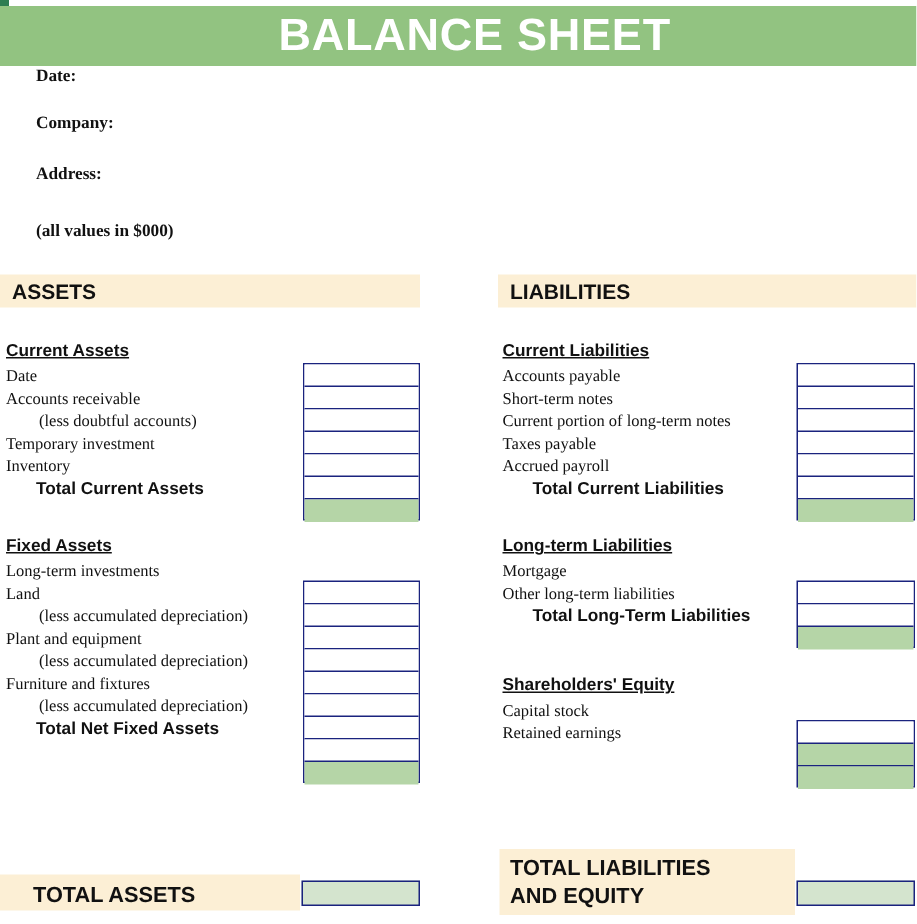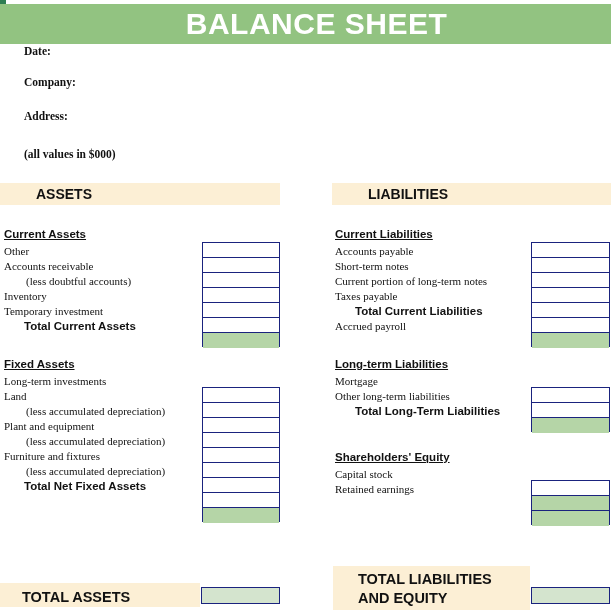--- a/index.html
+++ b/index.html
@@ -63,21 +63,20 @@
   }
   .band-text {
     position: absolute;
     height: 34px;
     line-height: 22px;
     font-family: "Liberation Sans", sans-serif;
     font-weight: bold;
     font-size: 14px;
     color: #111111;
     white-space: nowrap;
-    margin-left: 28px;
   }
 
   
   .col { position: absolute; }
 
   .group-title {
     font-family: "Liberation Sans", sans-serif;
     font-weight: bold;
     font-size: 11.5px;
     color: #111111;
@@ -156,46 +155,46 @@
 <div class="meta-label" style="top:148px">(all values in $000)</div>
 
 <div class="band" style="left:0px;  top:183px; width:280px;"></div>
 <div class="band-text" style="left:8px; top:183px;">ASSETS</div>
 
 <div class="band" style="left:332px; top:183px; width:279px;"></div>
 <div class="band-text" style="left:340px; top:183px;">LIABILITIES</div>
 
 <div class="col" id="assets-labels" style="left:4px; top:227px; width:200px;">
     <div class="group-title">Current Assets</div>
-    <div class="row"><span class="row-label">Other</span></div>
+    <div class="row"><span class="row-label">Date</span></div>
     <div class="row"><span class="row-label">Accounts receivable</span></div>
     <div class="row"><span class="row-label indent">(less doubtful accounts)</span></div>
+    <div class="row"><span class="row-label">Temporary investment</span></div>
     <div class="row"><span class="row-label">Inventory</span></div>
-    <div class="row"><span class="row-label">Temporary investment</span></div>
     <div class="row"><span class="row-label total">Total Current Assets</span></div>
     <div class="spacer" style="height: 25px;"></div>
     <div class="group-title">Fixed Assets</div>
     <div class="row"><span class="row-label">Long-term investments</span></div>
     <div class="row"><span class="row-label">Land</span></div>
     <div class="row"><span class="row-label indent">(less accumulated depreciation)</span></div>
     <div class="row"><span class="row-label">Plant and equipment</span></div>
     <div class="row"><span class="row-label indent">(less accumulated depreciation)</span></div>
     <div class="row"><span class="row-label">Furniture and fixtures</span></div>
     <div class="row"><span class="row-label indent">(less accumulated depreciation)</span></div>
     <div class="row"><span class="row-label total">Total Net Fixed Assets</span></div>
   </div>
 
 <div class="col" id="liabilities-labels" style="left:335px; top:227px; width:196px;">
     <div class="group-title">Current Liabilities</div>
     <div class="row"><span class="row-label">Accounts payable</span></div>
     <div class="row"><span class="row-label">Short-term notes</span></div>
     <div class="row"><span class="row-label">Current portion of long-term notes</span></div>
     <div class="row"><span class="row-label">Taxes payable</span></div>
+    <div class="row"><span class="row-label">Accrued payroll</span></div>
     <div class="row"><span class="row-label total">Total Current Liabilities</span></div>
-    <div class="row"><span class="row-label">Accrued payroll</span></div>
     <div class="spacer" style="height: 25px;"></div>
     <div class="group-title">Long-term Liabilities</div>
     <div class="row"><span class="row-label">Mortgage</span></div>
     <div class="row"><span class="row-label">Other long-term liabilities</span></div>
     <div class="row"><span class="row-label total">Total Long-Term Liabilities</span></div>
     <div class="spacer" style="height: 33px;"></div>
     <div class="group-title">Shareholders' Equity</div>
     <div class="row"><span class="row-label">Capital stock</span></div>
     <div class="row"><span class="row-label">Retained earnings</span></div>
   </div>
@@ -240,15 +239,15 @@
       <div class="box filled"></div>
       <div class="box filled"></div>
     </div>
   </div>
 
 <div class="total-band" style="left:0px; top:583px; width:200px; height:24px;"></div>
 <div class="total-band-text" style="left:22px; top:588px;">TOTAL ASSETS</div>
 <div class="total-box" style="left:201px; top:587px; width:79px; height:17px;"></div>
 
 <div class="total-band" style="left:333px; top:566px; width:197px; height:44px;"></div>
-<div class="total-band-text" style="left:340px; top:570px;margin-left:18px;">TOTAL LIABILITIES
+<div class="total-band-text" style="left:340px; top:570px;">TOTAL LIABILITIES
 AND EQUITY</div>
 <div class="total-box" style="left:531px; top:587px; width:79px; height:17px;"></div>
 
 </body></html>

